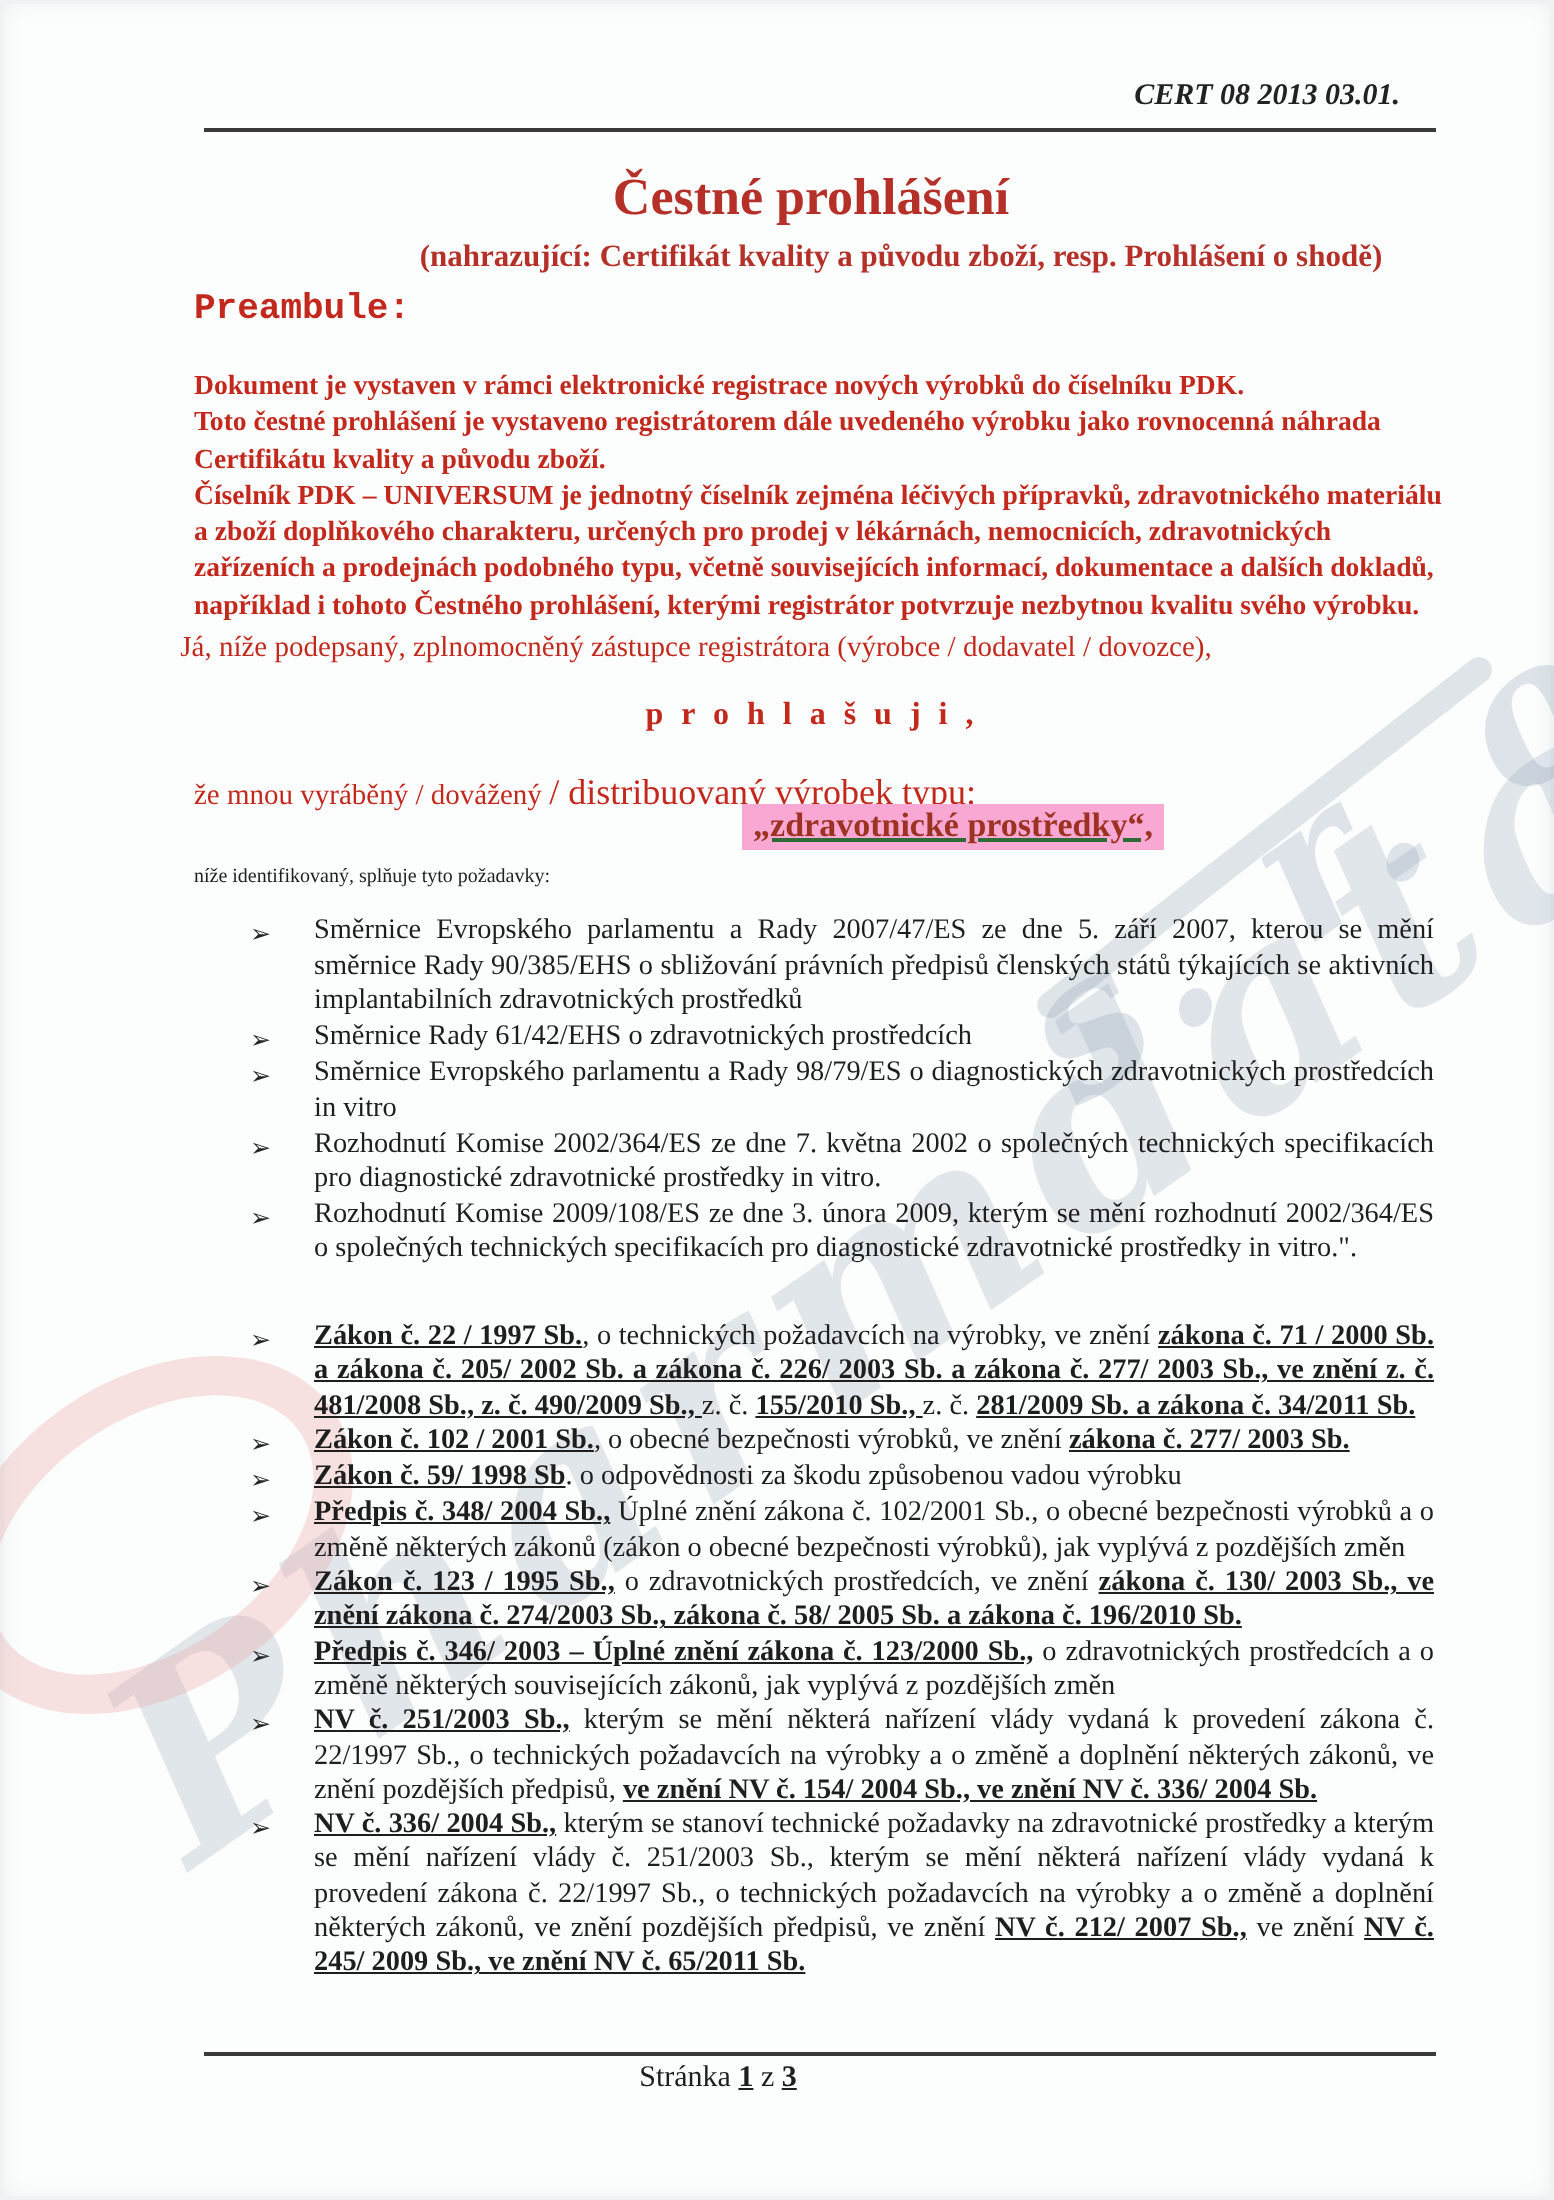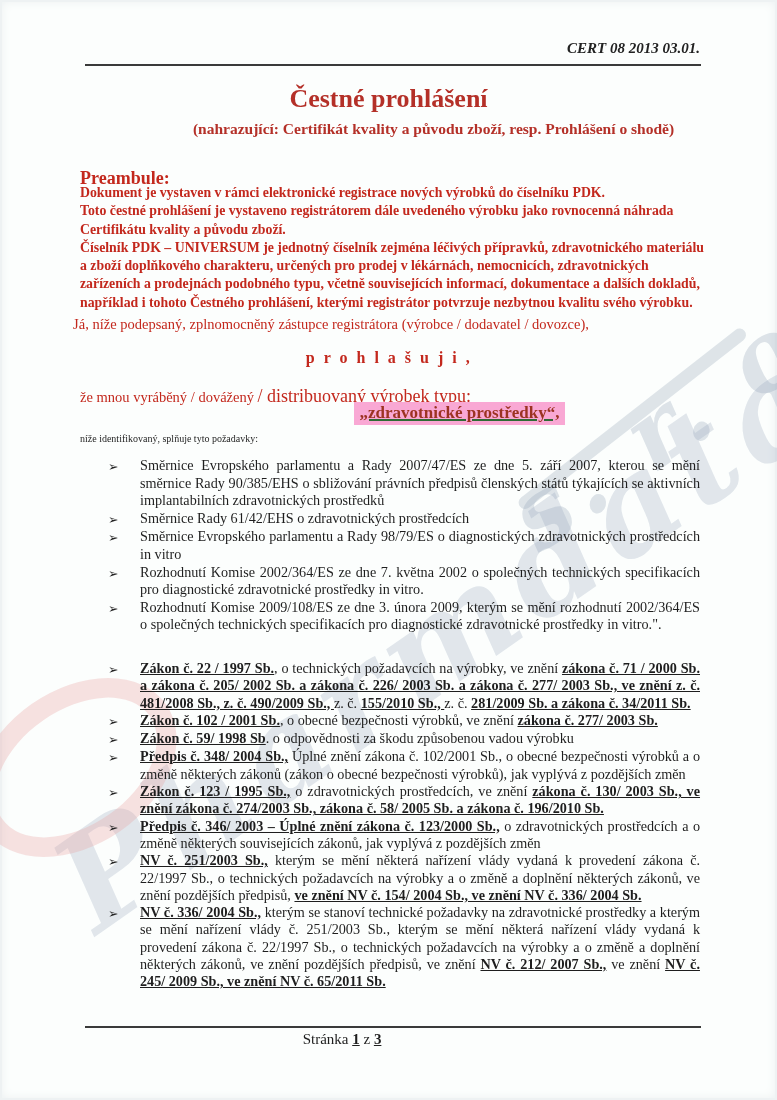--- a/index.html
+++ b/index.html
@@ -5,21 +5,21 @@
   html,body{margin:0;padding:0;background:#ffffff;}
   .page{
     position:relative;
     width:777px;height:1100px;
     background:#fcfefd;
     overflow:hidden;
     font-family:"Liberation Serif","DejaVu Serif",serif;
     color:#1e1e1e;
     box-shadow:inset 0 0 0 2px #eef2f3, inset 0 0 12px #e8edee;
   }
-  .content{position:absolute;inset:0;z-index:2;}
+  .content{position:absolute;inset:0;z-index:2;margin-left:17px;}
   
   .wm{position:absolute;inset:0;z-index:1;pointer-events:none;}
   .wm-main{
     position:absolute;left:70px;top:820px;
     font-family:"DejaVu Serif",serif;font-style:italic;font-weight:bold;
     font-size:132px;letter-spacing:10px;white-space:nowrap;
     color:rgba(148,164,184,0.26);
     transform:rotate(-35deg);transform-origin:0 50%;
   }
   .wm-sro{
@@ -48,22 +48,22 @@
   .title{
     position:absolute;top:84px;left:0;width:777px;text-align:center;
     font-size:26px;font-weight:bold;color:#b43028;
   }
   .subtitle{
     position:absolute;top:120px;left:0;width:777px;text-align:center;
     font-size:15.5px;font-weight:bold;color:#b43028;padding-left:45px;
   }
   
   .preamble-h{
-    position:absolute;top:168px;left:80px;
-    font-size:18px;font-weight:bold;color:#c3281d;
+    position:absolute;top:145px;left:80px;
+    font-size:18px;font-weight:bold;color:#c3281d;font-family:Liberation Mono, monospace;
   }
   .preamble-body{
     position:absolute;top:184px;left:80px;width:624px;
     font-size:13.8px;font-weight:bold;color:#c3281d;line-height:18.3px;
   }
   
   .decl-intro{
     position:absolute;top:316px;left:0;width:662px;text-align:center;
     font-size:14.5px;color:#c3281d;
   }

